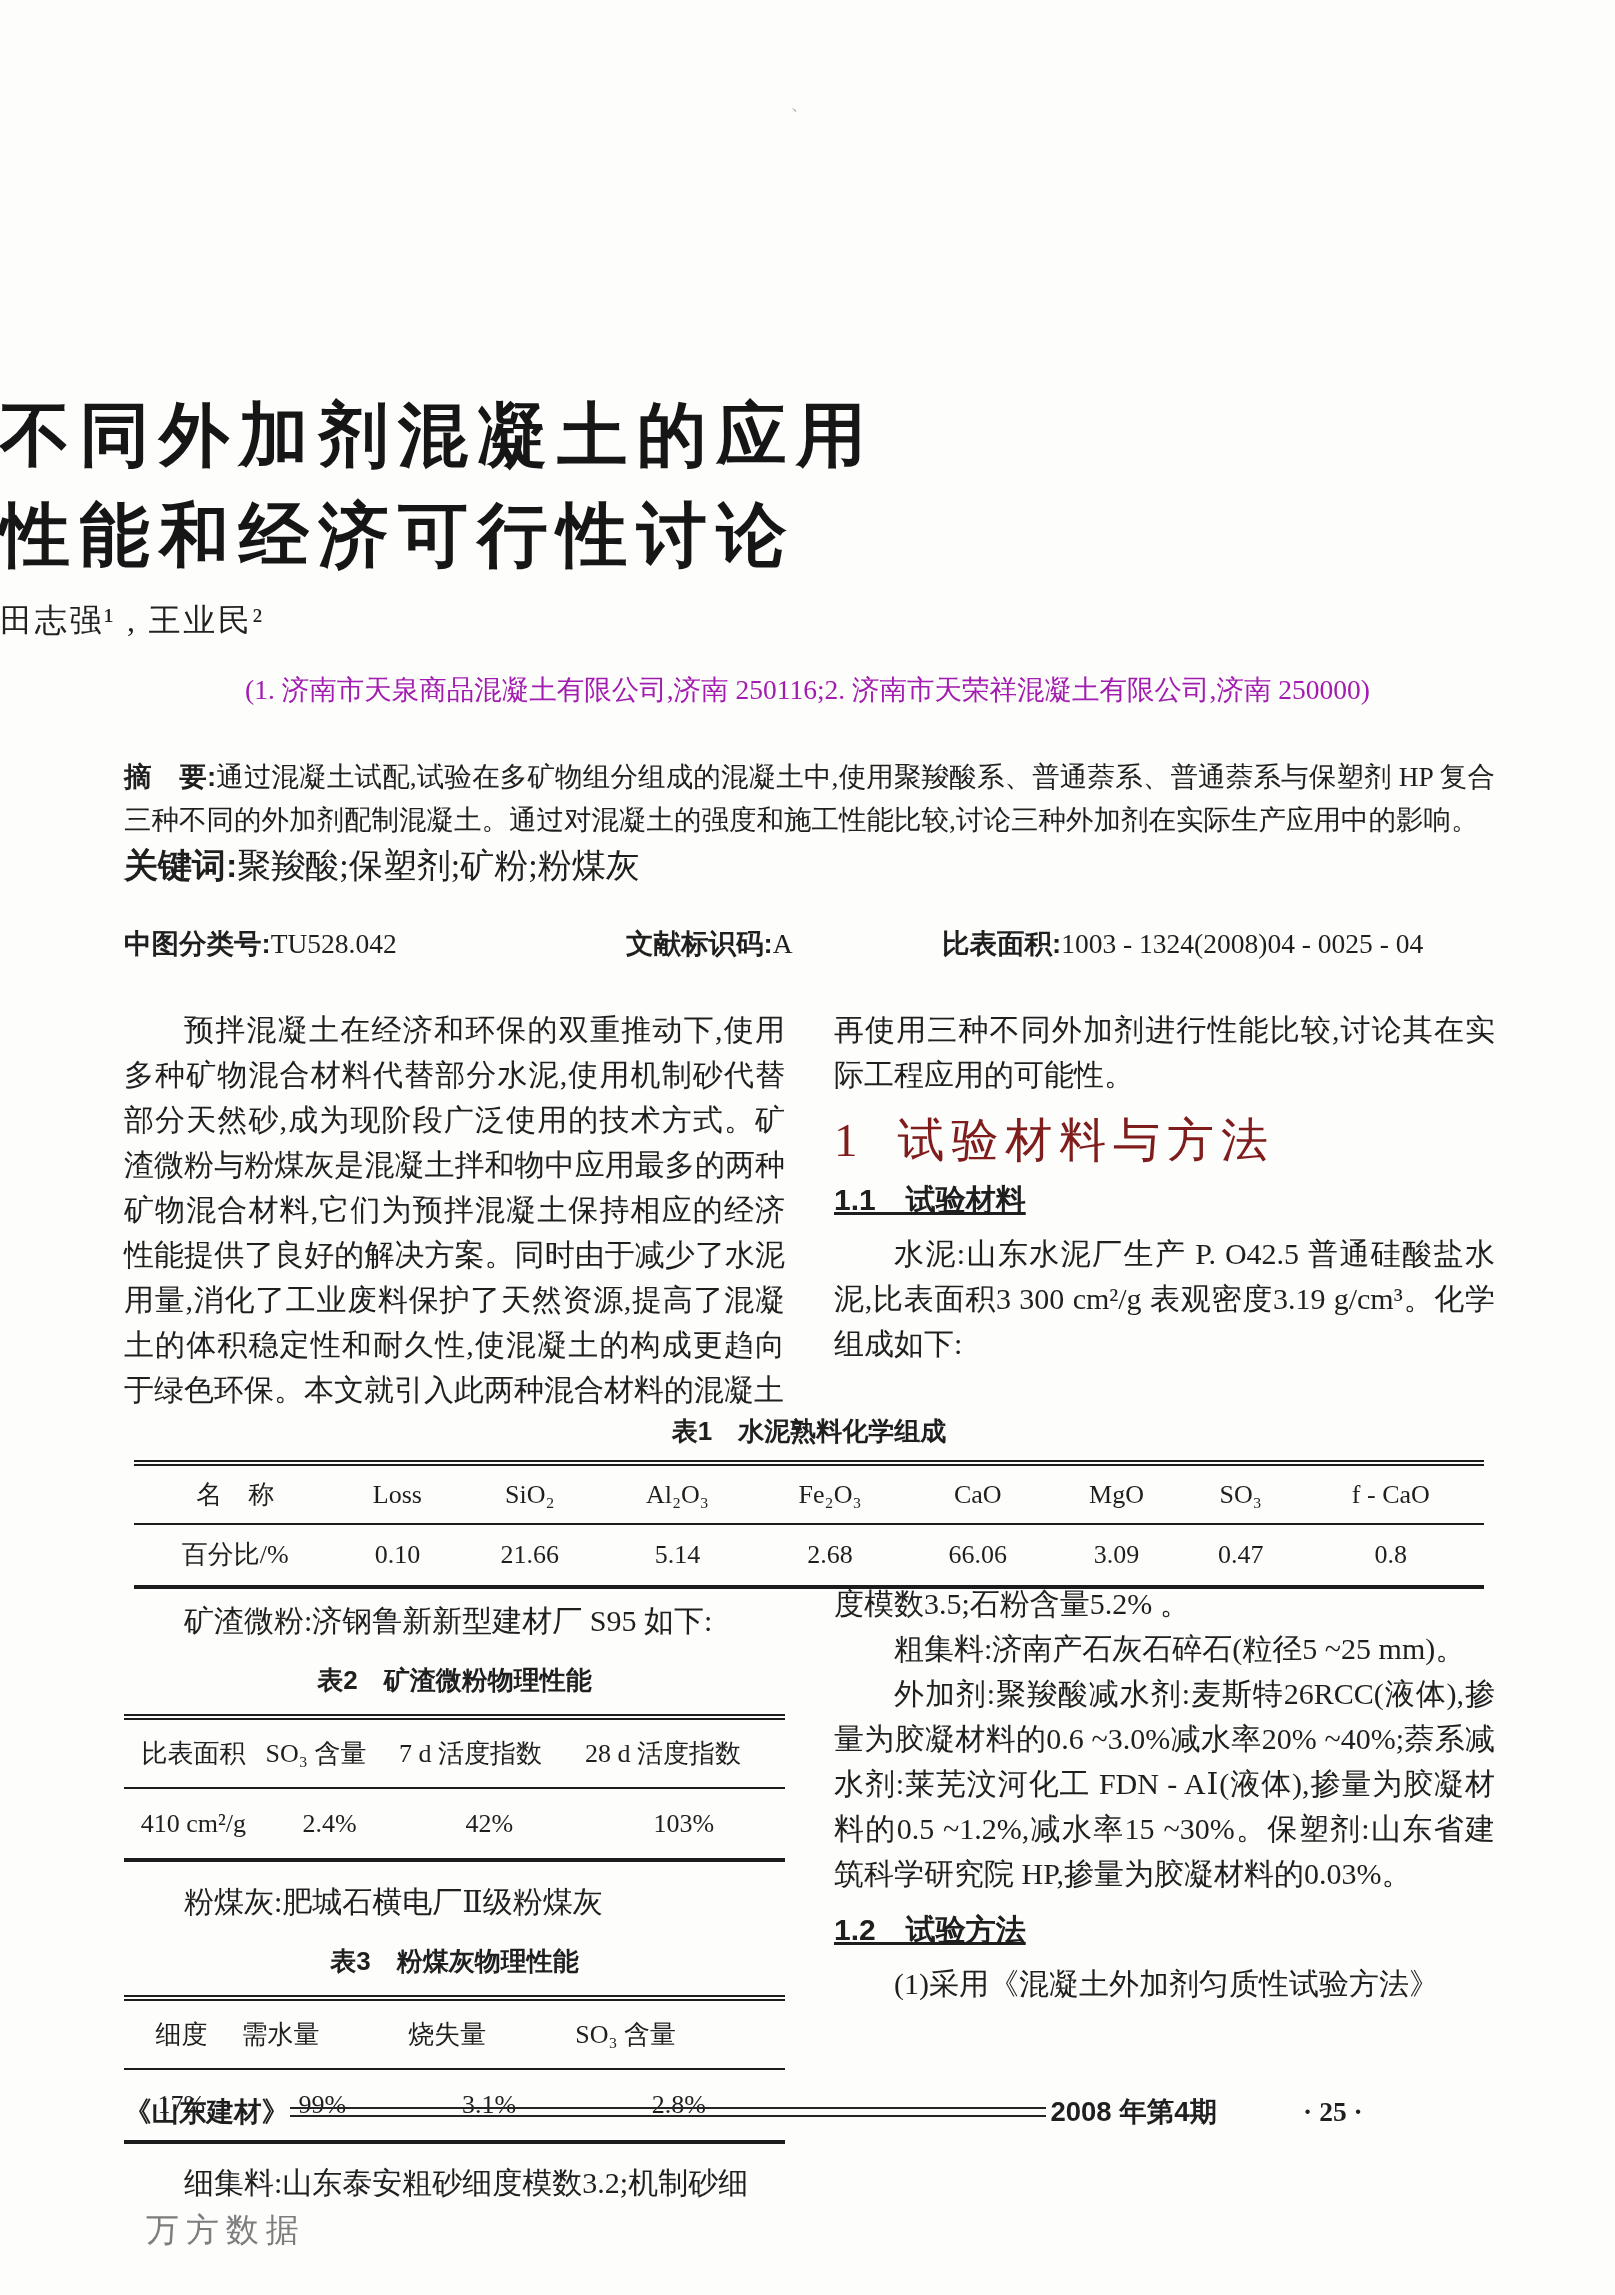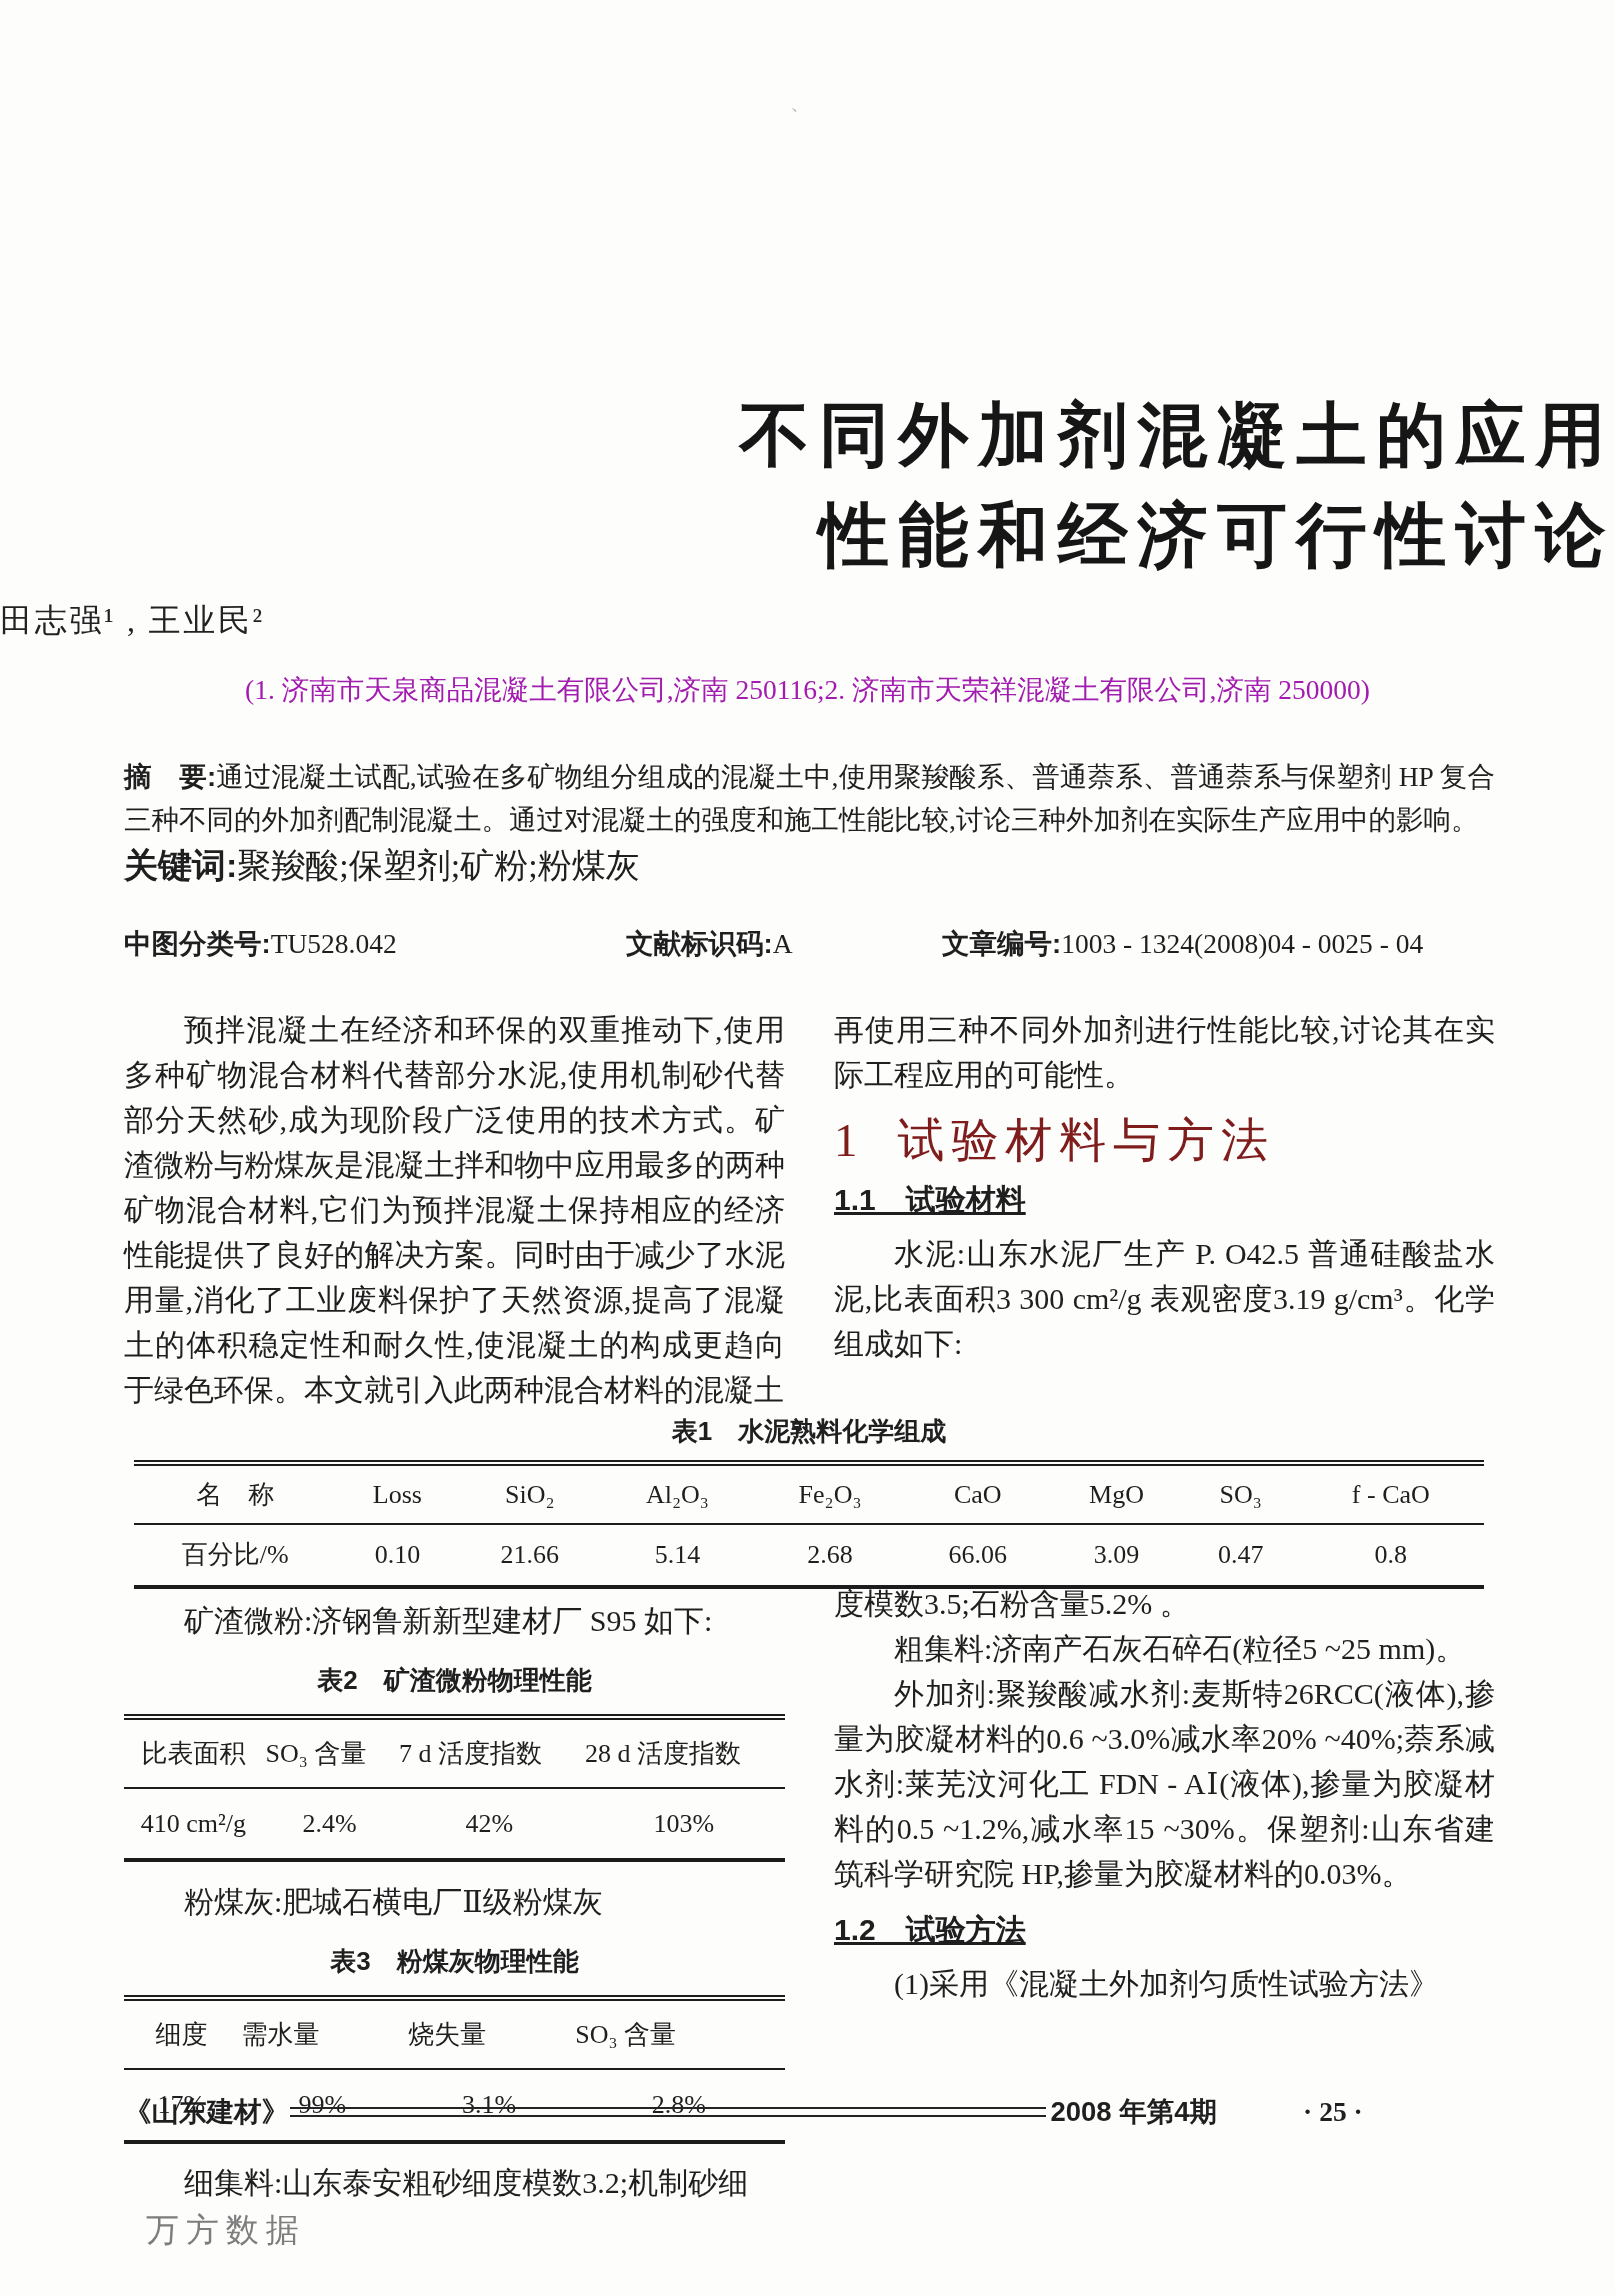--- a/index.html
+++ b/index.html
@@ -11,21 +11,21 @@
     font-family:"Liberation Serif","DejaVu Serif",serif;
     overflow:hidden;
   }
   
   .artifact-tick{
     position:absolute;left:789px;top:88px;
     color:#b9b9b9;font-size:20.6px;transform:rotate(-8deg);
   }
   .title{
     position:absolute;left:0;top:385px;width:1615px;
-    text-align:right;
+    text-align:left;
     font-family:"Liberation Sans","DejaVu Sans",sans-serif;
     font-weight:700;font-size:70px;line-height:100px;
     letter-spacing:9.6px;color:#161616;
   }
   .authors{
     position:absolute;left:0;top:599px;width:1615px;
     text-align:left;font-size:32px;color:#222;
     letter-spacing:2.7px;
   }
   .affiliation{
@@ -131,21 +131,21 @@
     <span class="lbl">摘 要:</span><span>通过混凝土试配,试验在多矿物组分组成的混凝土中,使用聚羧酸系、普通萘系、普通萘系与保塑剂 HP 复合三种不同的外加剂配制混凝土。通过对混凝土的强度和施工性能比较,讨论三种外加剂在实际生产应用中的影响。</span>
   </div>
 
   <div class="keywords">
     <span class="lbl">关键词:</span><span>聚羧酸;保塑剂;矿粉;粉煤灰</span>
   </div>
 
   <div class="meta">
     <span class="item m1"><span class="lbl">中图分类号:</span><span>TU528.042</span></span>
     <span class="item m2"><span class="lbl">文献标识码:</span><span>A</span></span>
-    <span class="item m3"><span class="lbl">文章编号:</span><span>1003 - 1324(2008)04 - 0025 - 04</span></span>
+    <span class="item m3"><span class="lbl">比表面积:</span><span>1003 - 1324(2008)04 - 0025 - 04</span></span>
   </div>
 
   <div class="col ltop">
     <p class="ind">预拌混凝土在经济和环保的双重推动下,使用多种矿物混合材料代替部分水泥,使用机制砂代替部分天然砂,成为现阶段广泛使用的技术方式。矿渣微粉与粉煤灰是混凝土拌和物中应用最多的两种矿物混合材料,它们为预拌混凝土保持相应的经济性能提供了良好的解决方案。同时由于减少了水泥用量,消化了工业废料保护了天然资源,提高了混凝土的体积稳定性和耐久性,使混凝土的构成更趋向于绿色环保。本文就引入此两种混合材料的混凝土</p>
   </div>
 
   <div class="col rtop">
     <p>再使用三种不同外加剂进行性能比较,讨论其在实际工程应用的可能性。</p>
     <div class="h1">
       <span class="num">1</span><span>试验材料与方法</span>

